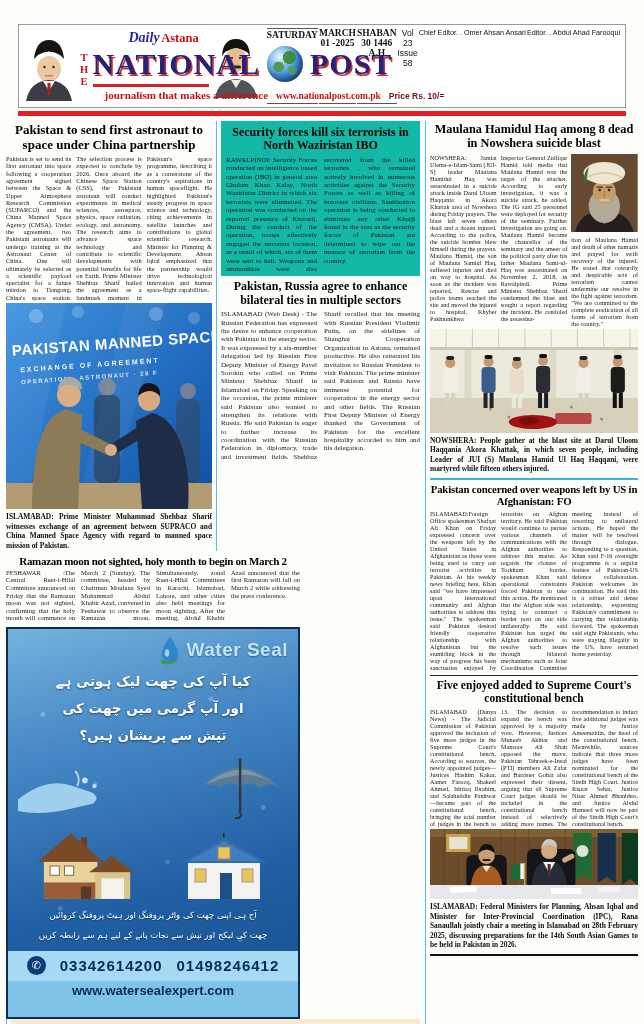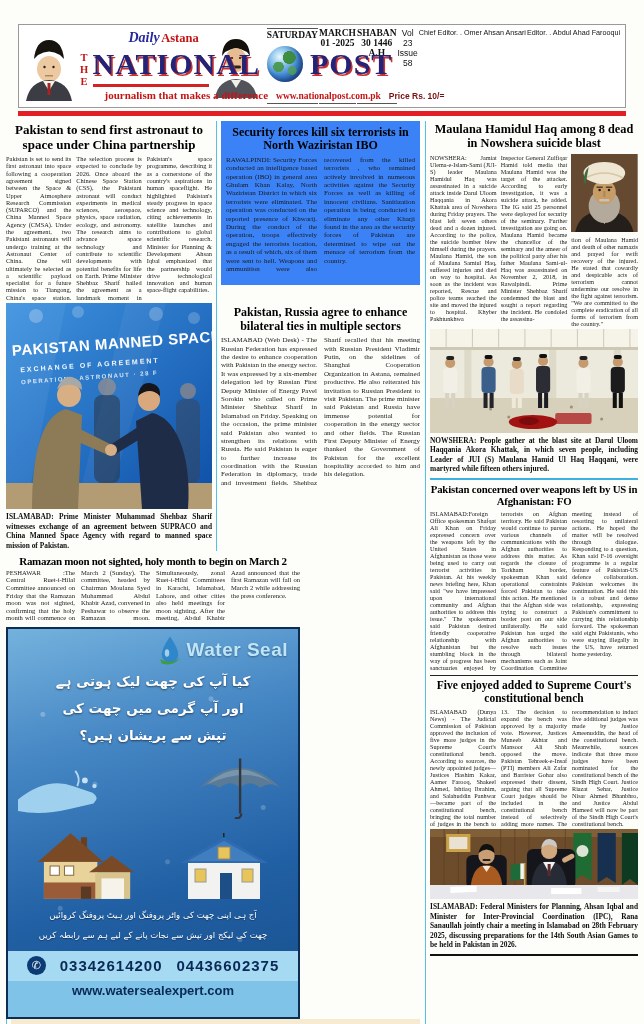--- a/index.html
+++ b/index.html
@@ -58,21 +58,21 @@
   .h-q{font-size:11.5px;}
   .h-c{font-size:10.5px;}
   .ram-h{font-size:11px;white-space:nowrap;letter-spacing:-.3px;overflow:hidden;margin:1px 0 2px;}
   .body{font-size:6.2px;line-height:1.13;text-align:justify;color:#1a1a1a;}
   .c3{column-count:3;column-gap:5px;}
   .c2{column-count:2;column-gap:7px;font-size:7px;line-height:1.2;}
   .c4{column-count:4;column-gap:6px;font-size:6.6px;line-height:1.15;}
   .bq{font-size:6.6px;line-height:1.16;}
   .colL .c3{font-size:6.4px;line-height:1.14;}
   .caption{font-size:7.4px;font-weight:bold;line-height:1.3;text-align:justify;margin-top:3px;color:#0d0d0d;}
-  .beige{background:#3b82f6;padding:3px 5px 12px;margin-bottom:21px;}
+  .beige{background:#14b8a6;padding:3px 5px 3px;margin-bottom:4px;}
   .beige-q{background:#f6ead0;padding:3px 4px 5px;margin-bottom:4px;}
   .rule-cyan{height:2px;background:#3ab3e4;margin:4px 0 3px;}
   .rule-dark{height:1px;background:#222;margin:4px 0 3px;}
   .photo{display:block;width:100%;margin-top:2px;}
   .mau-cols{display:flex;gap:4px;margin-top:1px;}
   .mcol{flex:1;min-width:0;}
   .btm{border-bottom:2px solid #111;padding-bottom:4px;}
 
   
   .ad{margin-top:5px;height:392px;border:2px solid #0d2d52;box-sizing:border-box;position:relative;
@@ -271,21 +271,21 @@
             </div>
             <div class="urdu u-sm">آج ہی اپنی چھت کی واٹر پروفنگ اور ہیٹ پروفنگ کروائیں</div>
             <div class="urdu u-sm">چھت کی لیکج اور تپش سے نجات پانے کے لیے ہم سے رابطہ کریں</div>
             <svg width="10" height="14" viewBox="0 0 34 40">
               <path d="M17,2 Q28,18 28,26 a11,11 0 1,1 -22,0 Q6,18 17,2 Z" fill="#cfeafc"></path>
             </svg>
             <div class="ad-bands">
               <div class="band1">
                 <span class="ph-ic">✆</span>
                 <span class="phones">03342614200</span>
-                <span class="phones">04436602375</span>
+                <span class="phones">01498246412</span>
               </div>
               <div class="band2">www.watersealexpert.com</div>
             </div>
           </div>
         </div>
 
         <div class="colQ">
           <div class="beige-q">
             <h3 class="h-q">At least 10 injured in Quetta blast</h3>
             <div class="body bq">At least 10 people were injured in a blast near Jan Mohammad Road in Quetta. Police said that an Improvised Explosive Device (IED), that used 2-3 kilograms of explosive material, was planted on a motorcycle and was detonated as a security forces' vehicle passed near by it. Immediate rescue operations followed, and the injured were transferred to the hospital for treatment. Authorities confirmed that no fatalities have been reported so far. The explosion caused damage to four nearby shops and several parked vehicles. A search operation has been launched in the area to determine the cause of the attack and the individuals behind it.</div>

